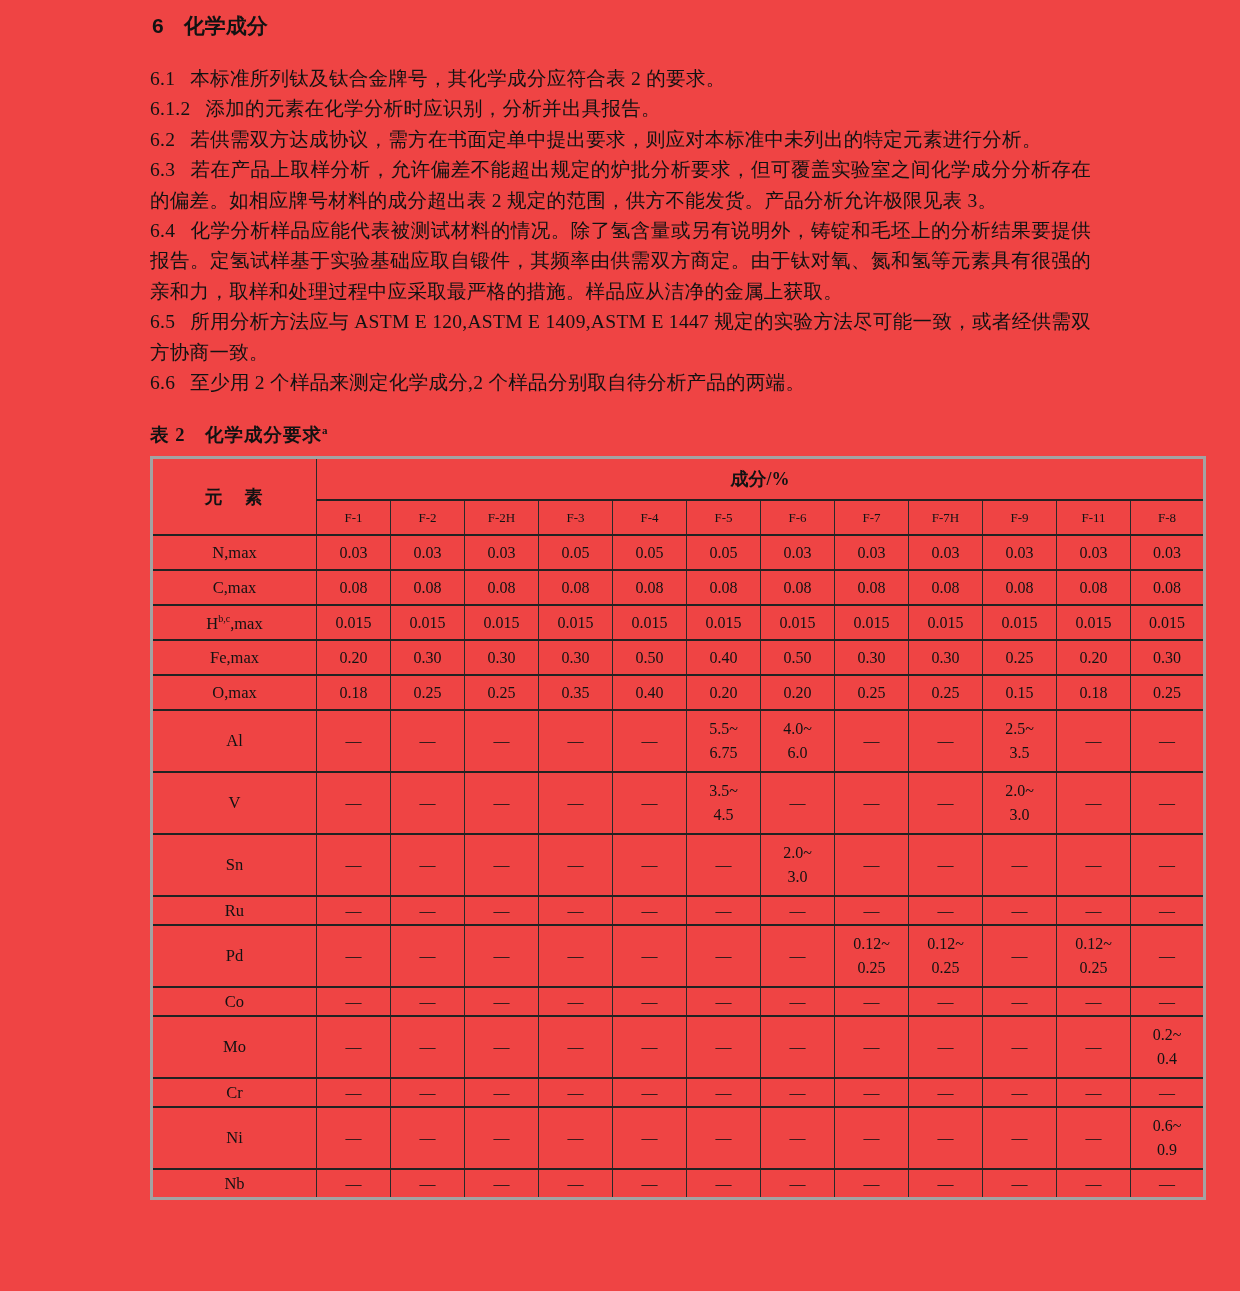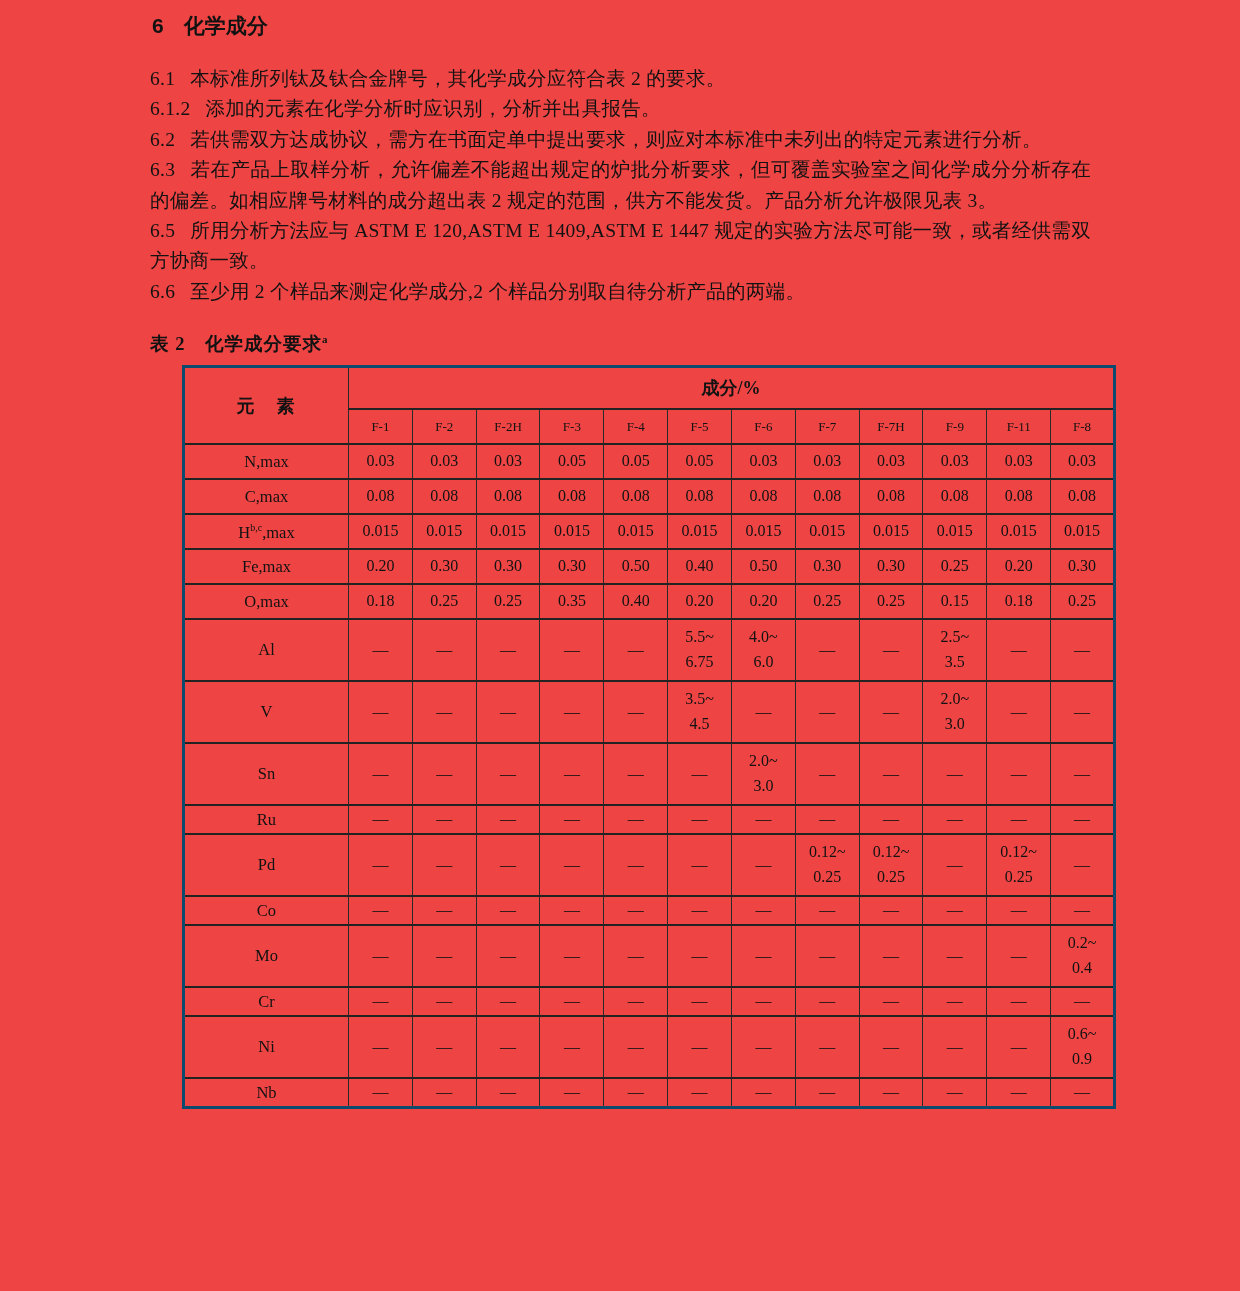--- a/index.html
+++ b/index.html
@@ -28,23 +28,22 @@
   }
   .paras .num{margin-right:15px;white-space:nowrap;}
 
   .caption{
     text-align:left;font-weight:bold;font-size:18.5px;
     margin:24px 0 9px 0;letter-spacing:1px;
   }
   .caption sup{font-size:11px;}
 
   table.comp-table{
-    width:934px;border-collapse:collapse;table-layout:fixed;
-    border:3px solid #0c4a6e;
-    margin-left:32px;
+    width:1056px;border-collapse:collapse;table-layout:fixed;
+    border:3px solid #a3a3a3;
   }
   .comp-table th,.comp-table td{
     border-left:1px solid #2a2a2a;border-right:1px solid #2a2a2a;
     border-top:2px solid #222;border-bottom:2px solid #222;
     text-align:center;vertical-align:middle;
     padding:0 1px;overflow:hidden;
   }
   .comp-table thead tr.hdr1 th{height:40px;}
   .comp-table thead tr.hdr2 th{height:33px;}
   .el-h{font-size:18px;font-weight:bold;letter-spacing:2px;}
@@ -63,20 +62,21 @@
 <div class="page">
   <div class="content">
 
     <h2 class="heading"><span class="h-num">6</span><span>化学成分</span></h2>
 
     <div class="paras">
       <p><span class="num">6.1</span><span>本标准所列钛及钛合金牌号，其化学成分应符合表 2 的要求。</span></p>
       <p><span class="num">6.1.2</span><span>添加的元素在化学分析时应识别，分析并出具报告。</span></p>
       <p><span class="num">6.2</span><span>若供需双方达成协议，需方在书面定单中提出要求，则应对本标准中未列出的特定元素进行分析。</span></p>
       <p><span class="num">6.3</span><span>若在产品上取样分析，允许偏差不能超出规定的炉批分析要求，但可覆盖实验室之间化学成分分析存在的偏差。如相应牌号材料的成分超出表 2 规定的范围，供方不能发货。产品分析允许极限见表 3。</span></p>
+      <p><span class="num">6.4</span><span>化学分析样品应能代表被测试材料的情况。除了氢含量或另有说明外，铸锭和毛坯上的分析结果要提供报告。定氢试样基于实验基础应取自锻件，其频率由供需双方商定。由于钛对氧、氮和氢等元素具有很强的亲和力，取样和处理过程中应采取最严格的措施。样品应从洁净的金属上获取。</span></p>
       <p><span class="num">6.5</span><span>所用分析方法应与 ASTM E 120,ASTM E 1409,ASTM E 1447 规定的实验方法尽可能一致，或者经供需双方协商一致。</span></p>
       <p><span class="num">6.6</span><span>至少用 2 个样品来测定化学成分,2 个样品分别取自待分析产品的两端。</span></p>
     </div>
 
     <div class="caption"><span>表 2　化学成分要求</span><sup>a</sup></div>
 
     <table class="comp-table">
       <colgroup>
         <col style="width:165px">
         <col span="12">

